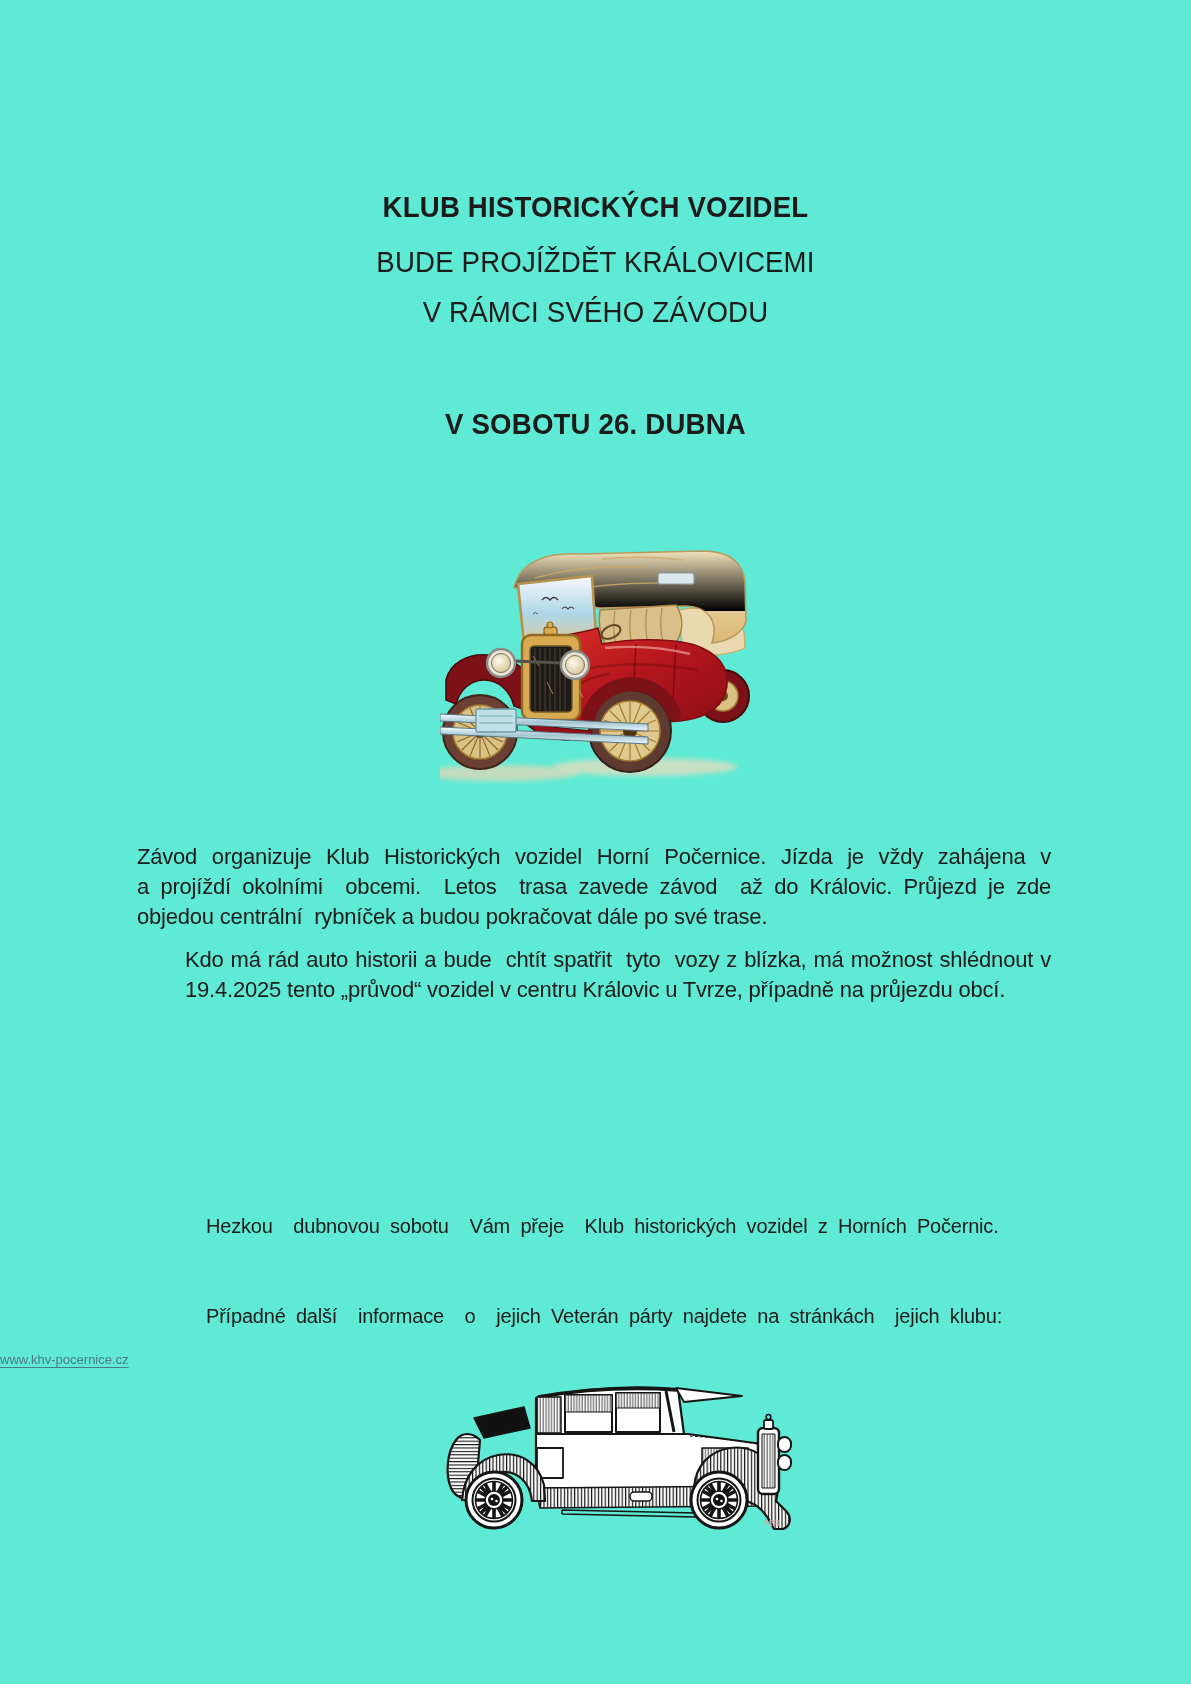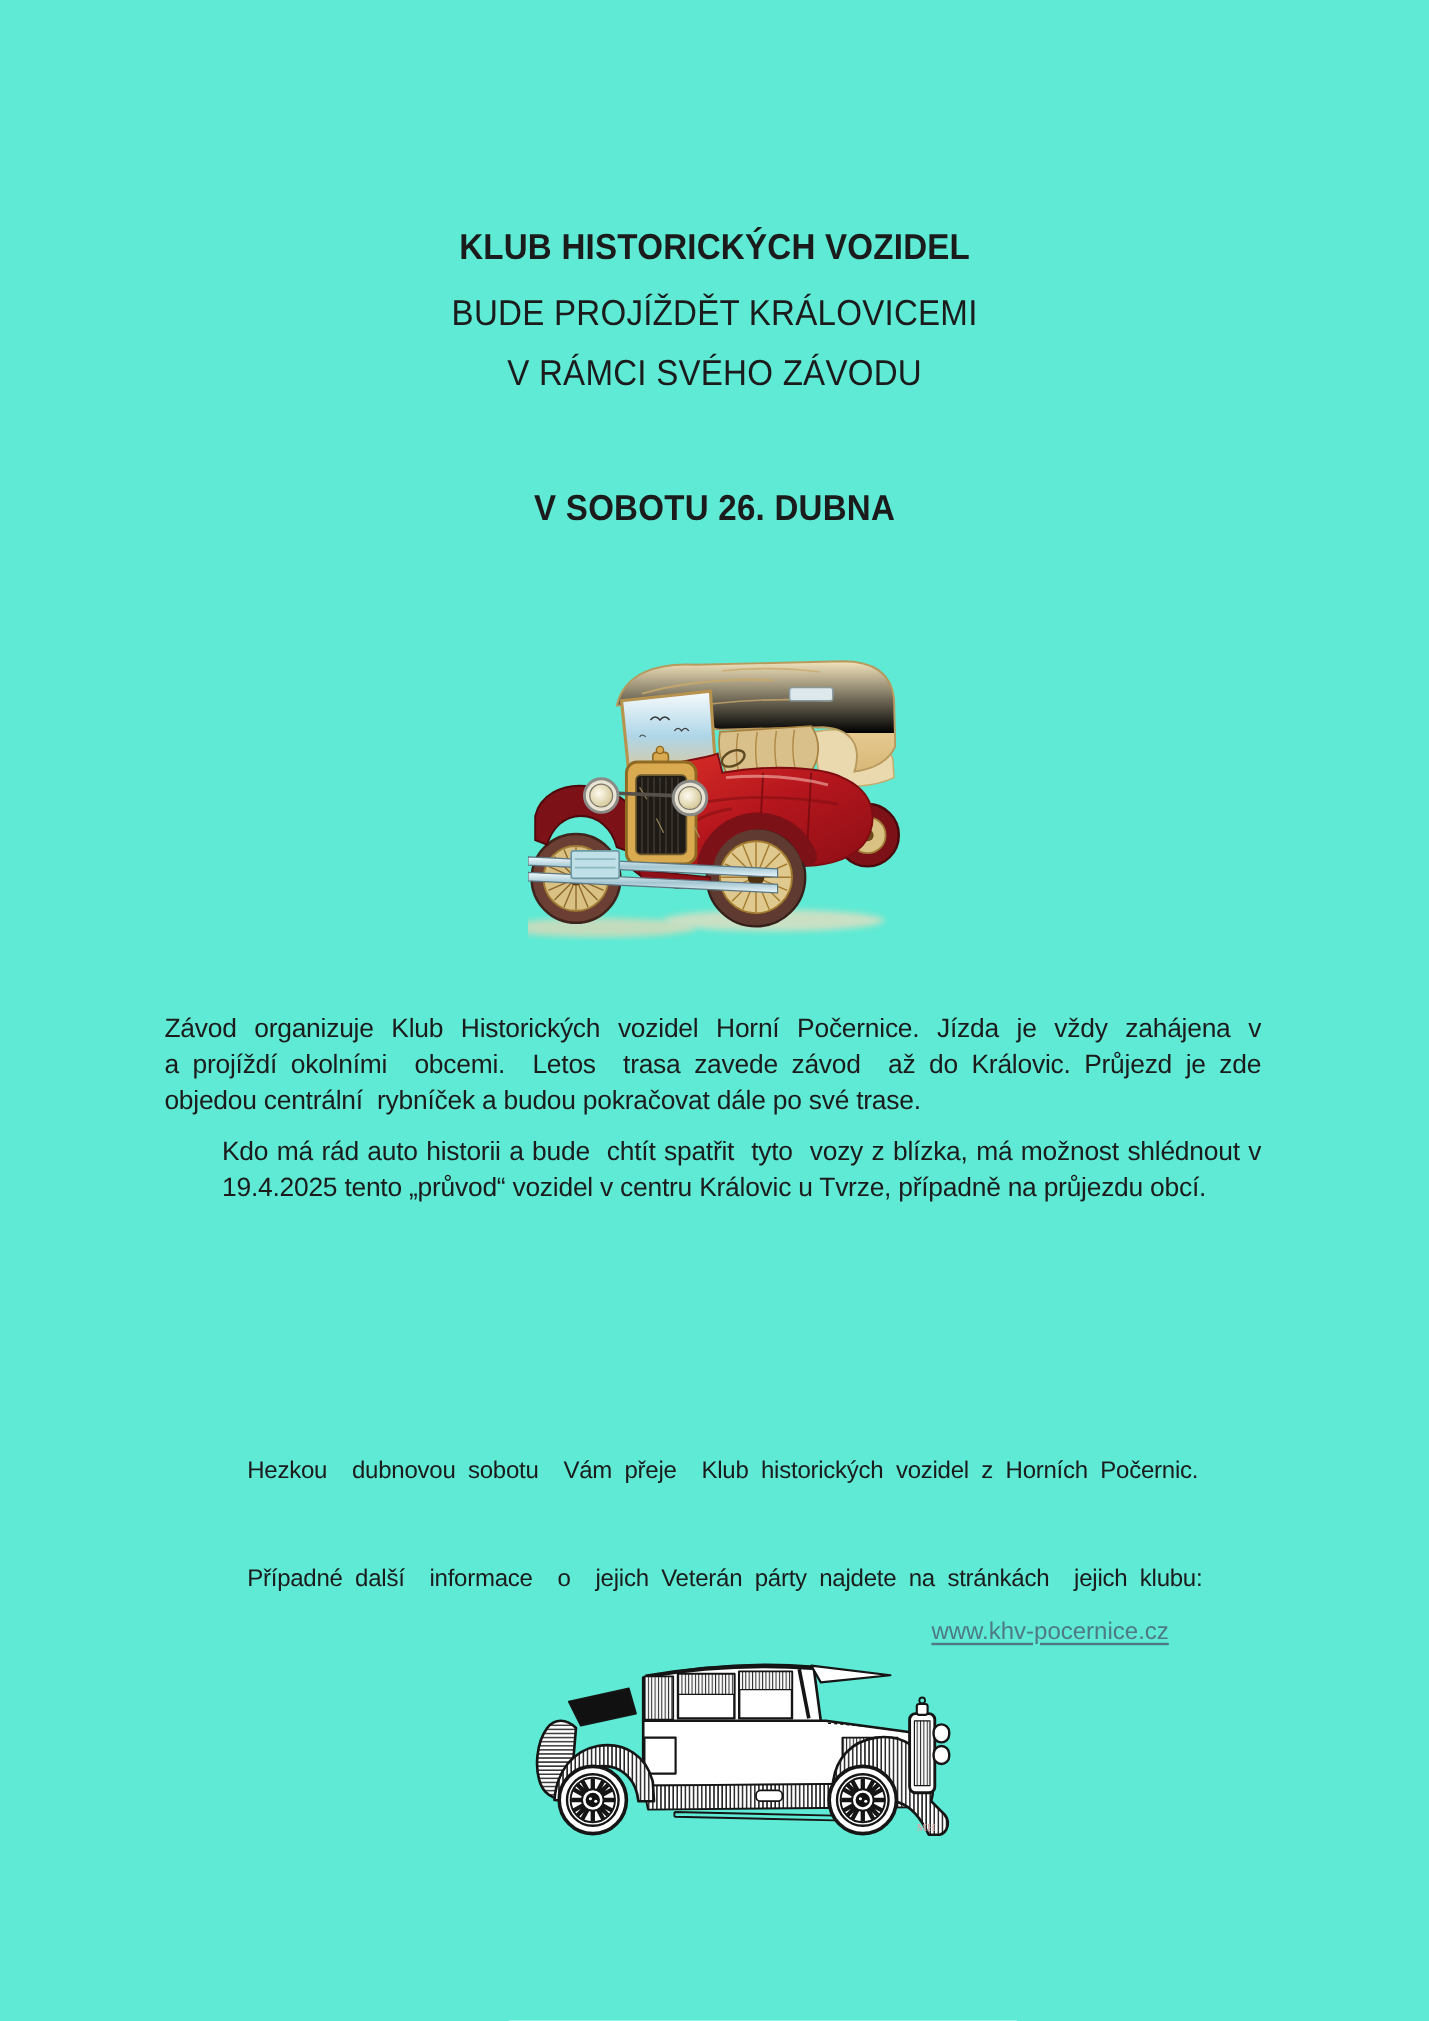--- a/index.html
+++ b/index.html
@@ -43,21 +43,21 @@
   .single-line{
     position:absolute;
     font-size:20px;line-height:26px;
     letter-spacing:-0.2px;word-spacing:5px;
     white-space:pre-wrap;
   }
   .wish{left:206px;top:1213px;}
   .info{left:206px;top:1303px;}
   .linkrow{
     position:absolute;left:0;top:1347px;width:974px;
-    text-align:right;font-size:20px;line-height:26px;
+    text-align:left;font-size:13px;line-height:26px;
   }
   .weblink{
     color:#4e7a88;text-decoration:underline;
     text-underline-offset:3px;cursor:pointer;
   }
   
   .car-red{position:absolute;left:440px;top:548px;width:312px;height:236px;}
   .car-bw{position:absolute;left:444px;top:1382px;width:350px;height:158px;font-weight:bold;}
   svg{display:block;}
 </style>

